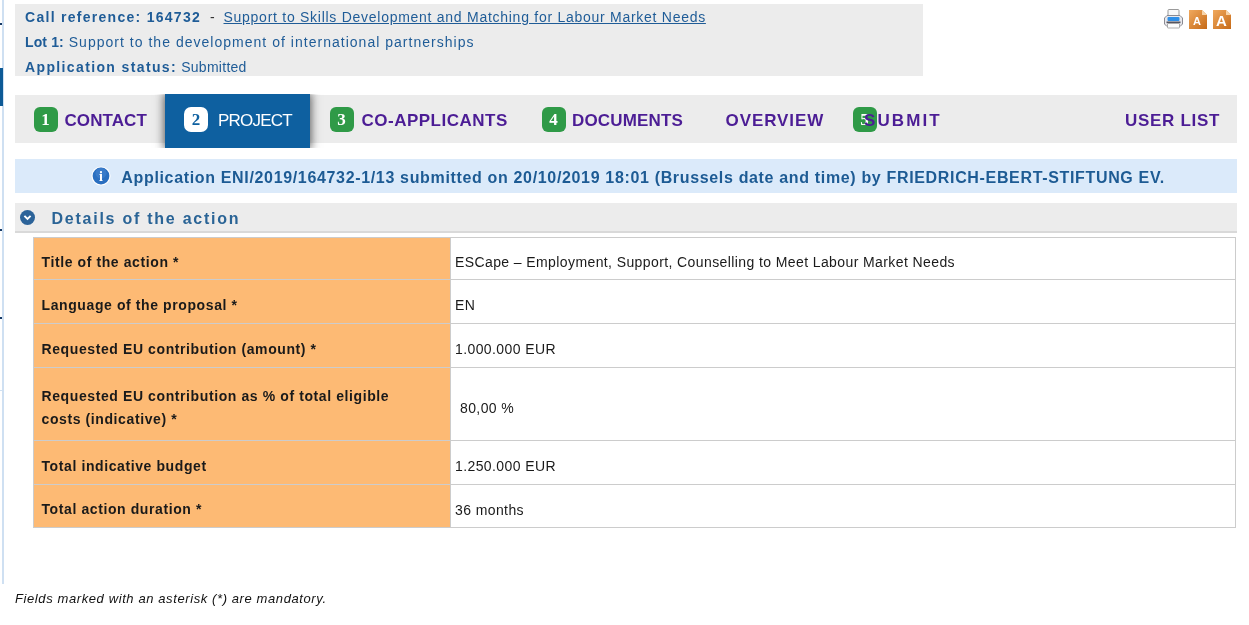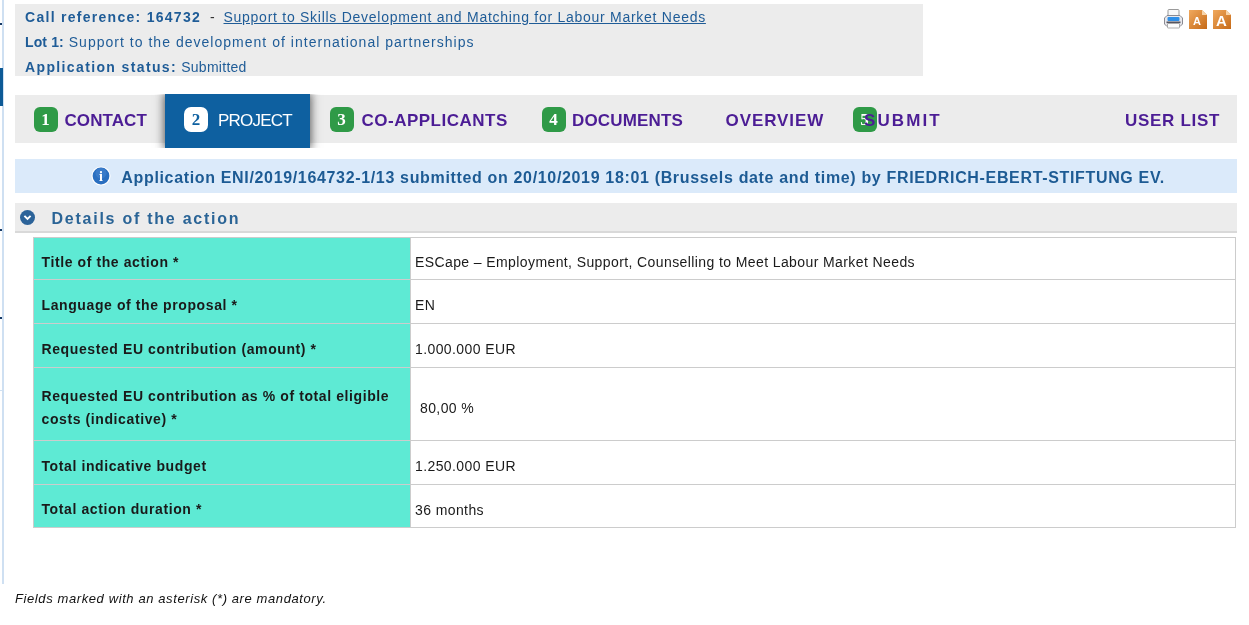--- a/index.html
+++ b/index.html
@@ -47,21 +47,21 @@
   
   #dethdr { left:15px; top:203px; width:1222px; height:30px; background:#ececec;
             border-bottom:2px solid #d9d9d9; }
   #dethdr .txt { position:absolute; left:24.5px; top:8.2px; font-size:16px; line-height:16px;
                  font-weight:bold; color:#2a6496; letter-spacing:1.75px;margin-left:12px; }
 
   
   table { position:absolute; left:33px; top:237px; width:1203px;
           border-collapse:collapse; table-layout:fixed; }
   td { border:1px solid #cccccc; vertical-align:middle; padding-top:7px; }
-  td.l { width:377px; background:#5eead4; font-weight:bold; font-size:14px; color:#1a1a1a;
+  td.l { width:417px; background:#fdba74; font-weight:bold; font-size:14px; color:#1a1a1a;
          padding-left:7.5px; line-height:23px; letter-spacing:0.6px; }
   td.v { background:#ffffff; font-size:14px; color:#1a1a1a; padding-left:4px; letter-spacing:0.4px; }
 
   #foot { left:15px; top:591.3px; font-size:13px; font-style:italic; color:#111111; letter-spacing:0.6px; }
 </style>
 </head>
 <body>
   <div class="abs" id="leftline"></div>
   <div class="abs" id="handle"></div>
   <div class="abs dash" style="top:22.6px; height:2.2px"></div>

